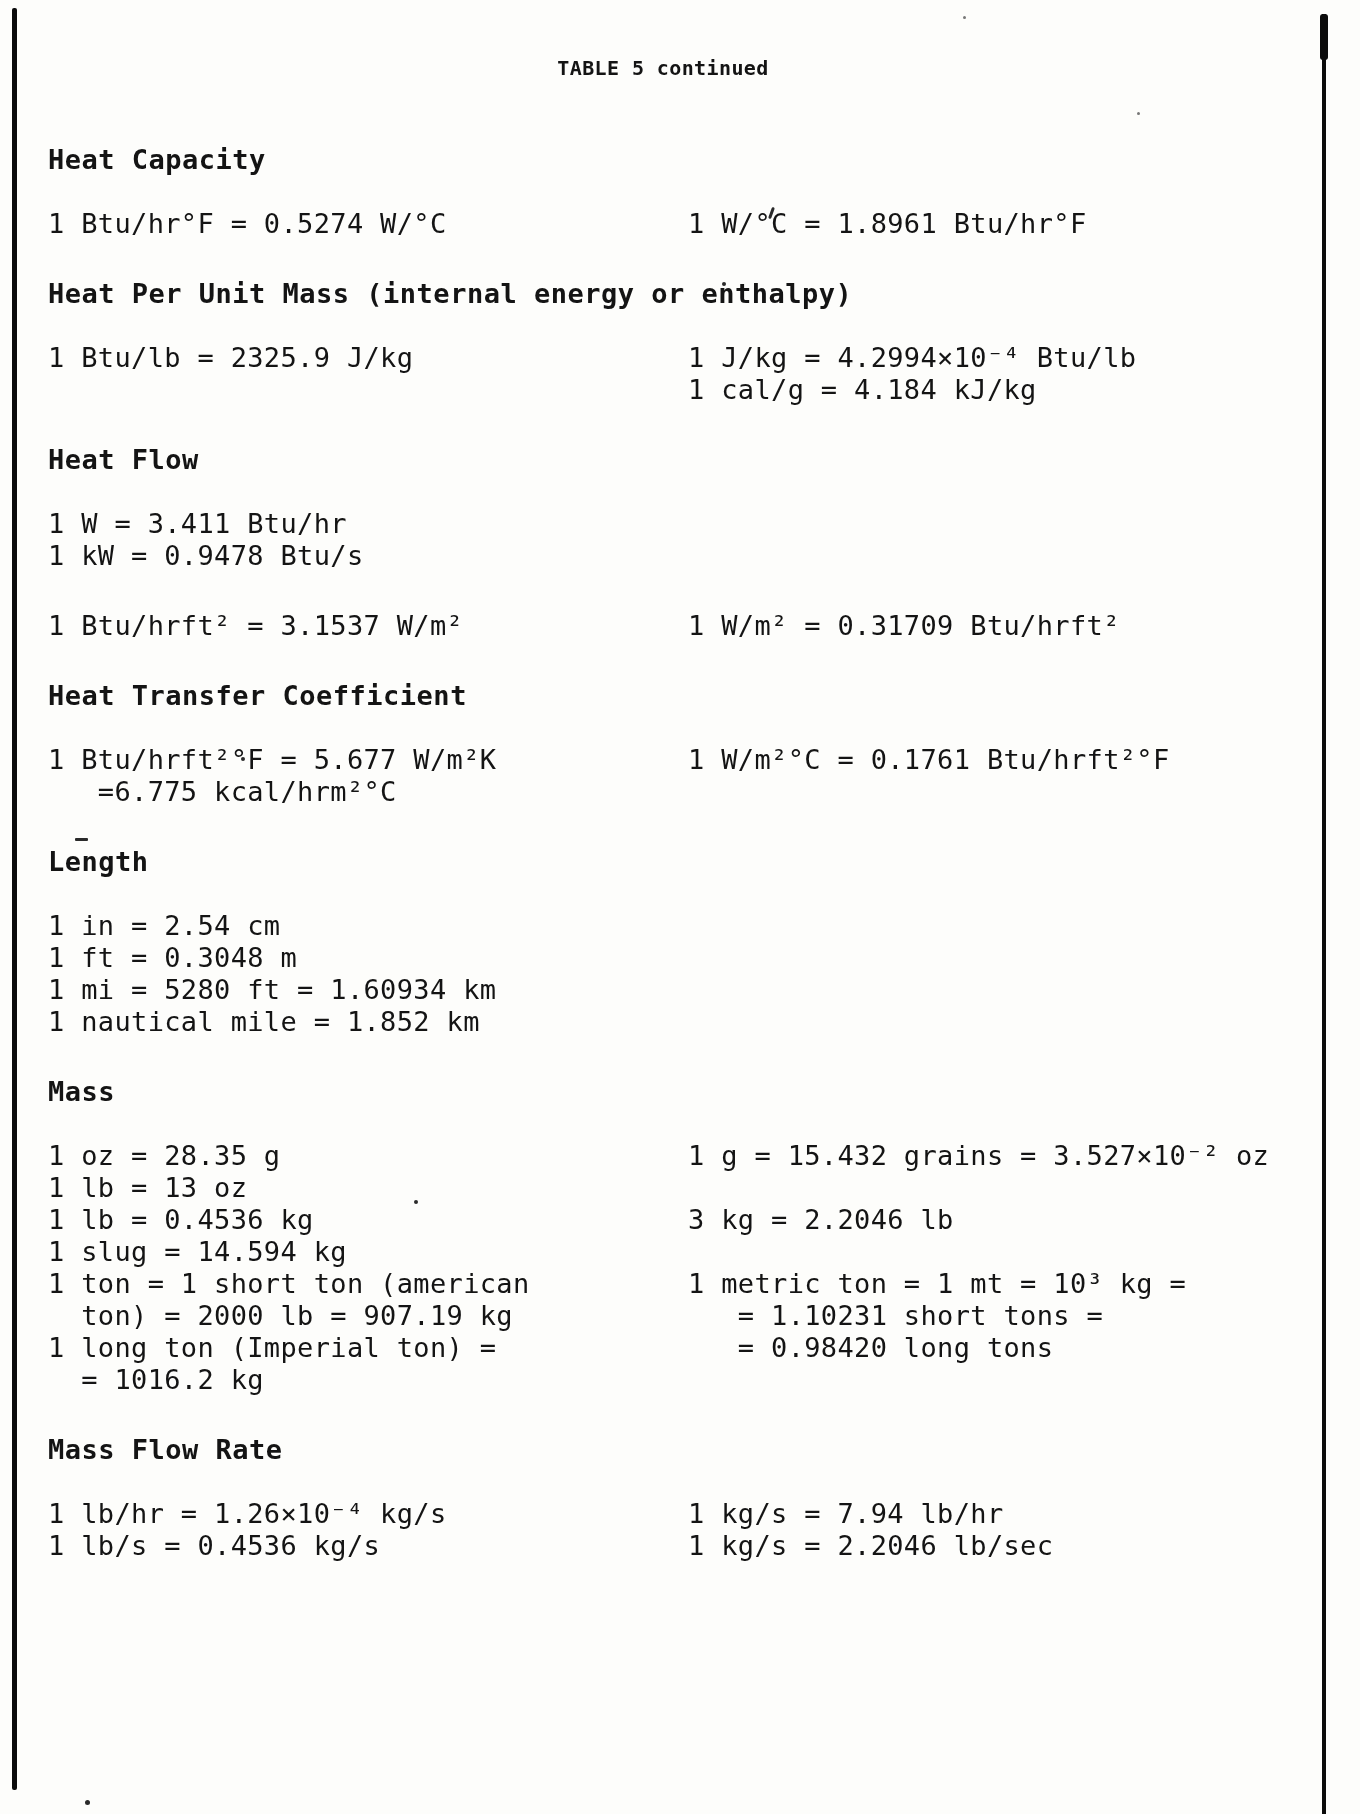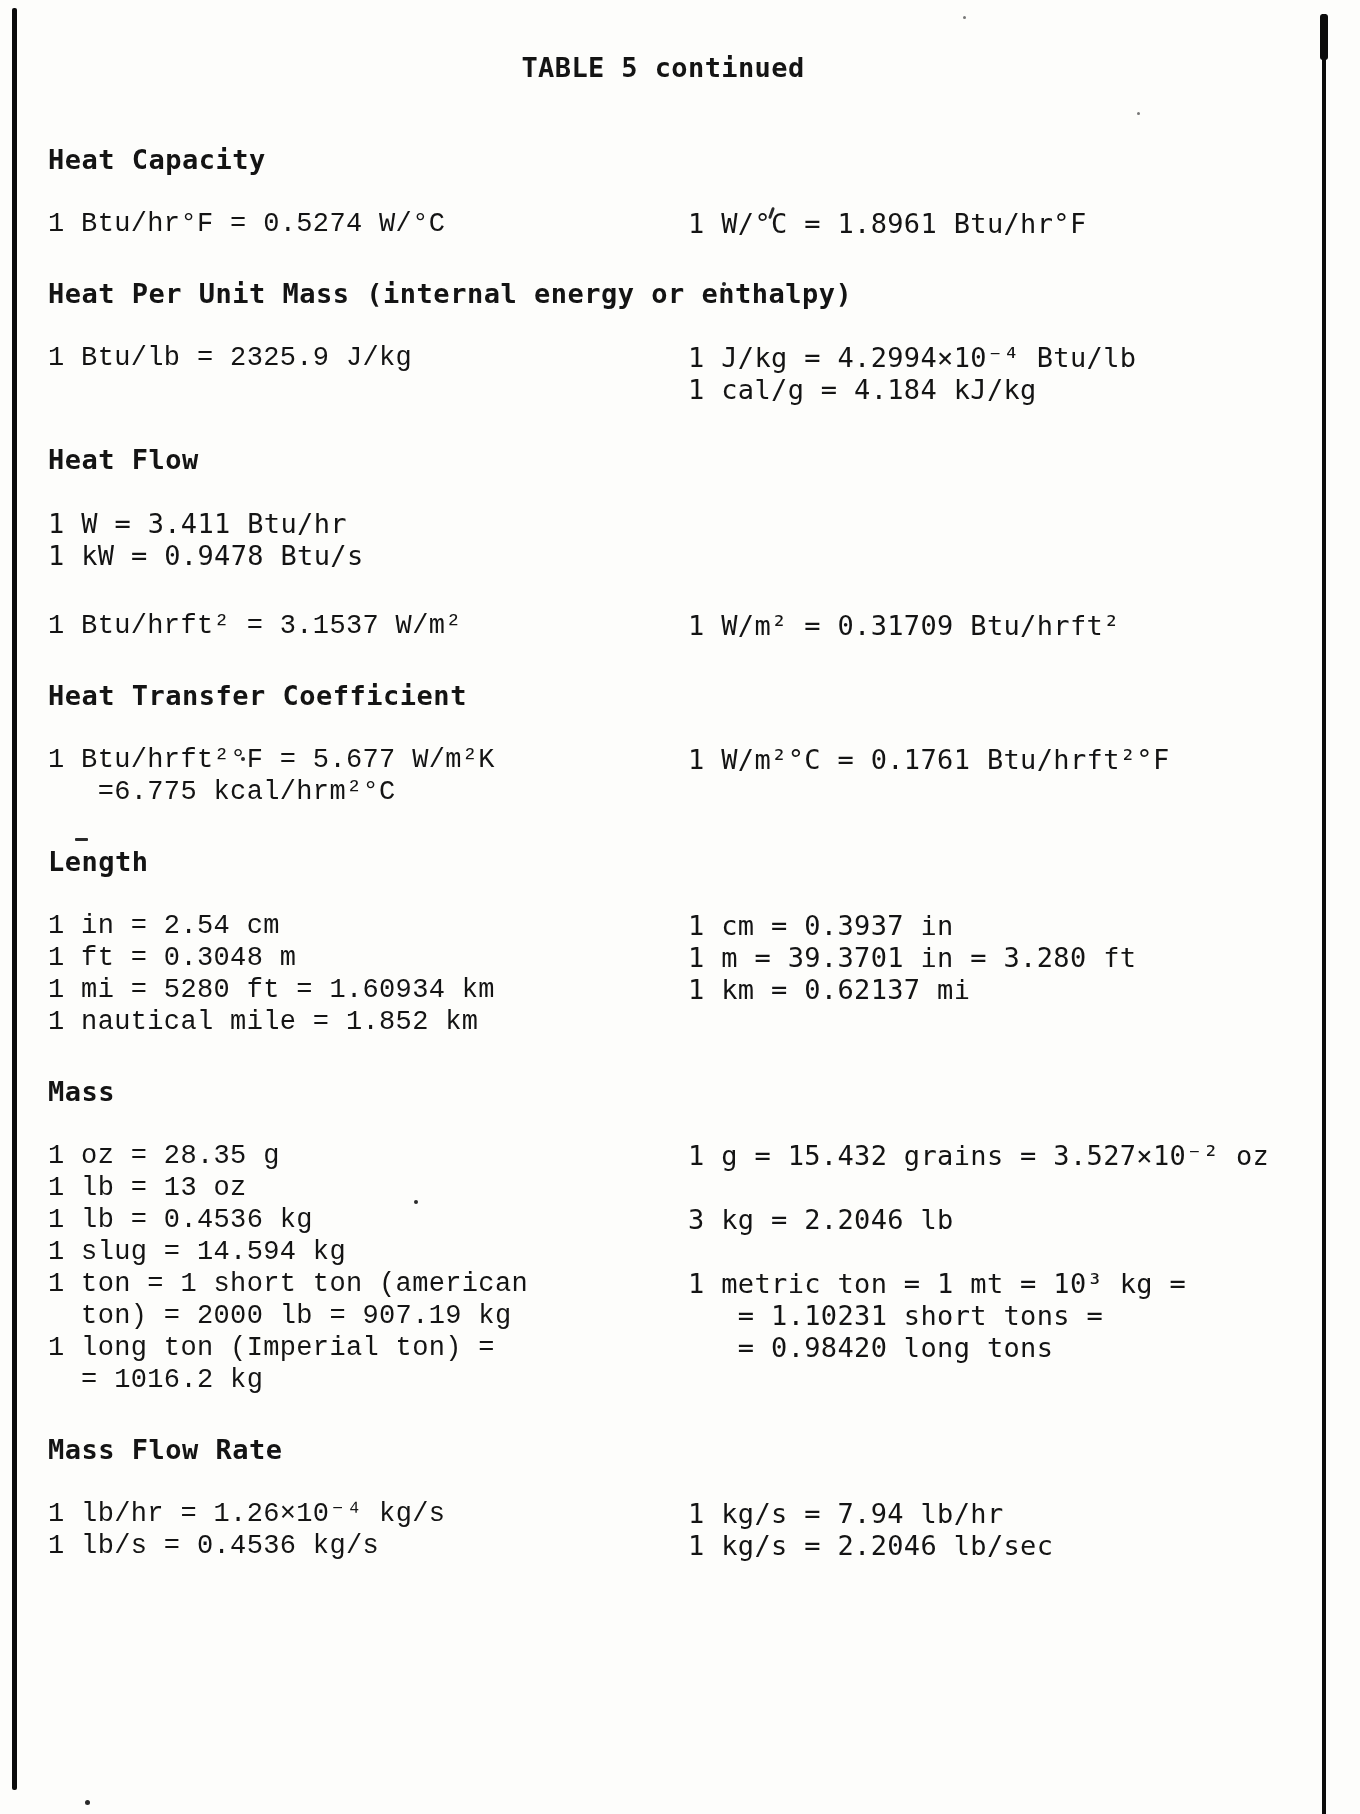--- a/index.html
+++ b/index.html
@@ -27,32 +27,32 @@
     width: 8px; height: 46px; background: #0b0b0b; border-radius: 3px;
   }
   .content {
     position: absolute; left: 48px; top: 0;
     width: 1274px;
   }
   .title {
     margin: 52px 0 60px 0;
     position: relative; left: -22px;
     text-align: center;
-    font-size: 27px; line-height: 32px;
+    font-size: 20px; line-height: 32px;
     font-weight: 700; letter-spacing: 0.4px;
     white-space: pre;
   }
   .heading {
     font-size: 27px; line-height: 32px;
     font-weight: 700; letter-spacing: 0.5px;
     margin: 0 0 32px 0;
     white-space: pre;
   }
   .cols { display: flex; margin-bottom: 38px; }
-  .col-left  { width: 640px; flex: none; font-family: Liberation Mono, monospace; }
+  .col-left  { width: 640px; flex: none; }
   .col-right { flex: 1; min-width: 0; }
   .ln {
     font-size: 27px; line-height: 32px;
     letter-spacing: 0.35px;
     font-weight: 500;
     white-space: pre;
   }
   .ln:empty::before { content: "\00a0"; }
   
   .speck { position: absolute; background: #2a2a2a; border-radius: 50%; }
@@ -145,25 +145,20 @@
 
   <section>
     <h2 class="heading">Length</h2>
     <div class="cols">
       <div class="col-left">
         <div class="ln">1 in = 2.54 cm</div>
         <div class="ln">1 ft = 0.3048 m</div>
         <div class="ln">1 mi = 5280 ft = 1.60934 km</div>
         <div class="ln">1 nautical mile = 1.852 km</div>
       </div>
-      <div class="col-right">
-        <div class="ln">1 cm = 0.3937 in</div>
-        <div class="ln">1 m = 39.3701 in = 3.280 ft</div>
-        <div class="ln">1 km = 0.62137 mi</div>
-      </div>
     </div>
   </section>
 
   <section>
     <h2 class="heading">Mass</h2>
     <div class="cols">
       <div class="col-left">
         <div class="ln">1 oz = 28.35 g</div>
         <div class="ln">1 lb = 13 oz</div>
         <div class="ln">1 lb = 0.4536 kg</div>

